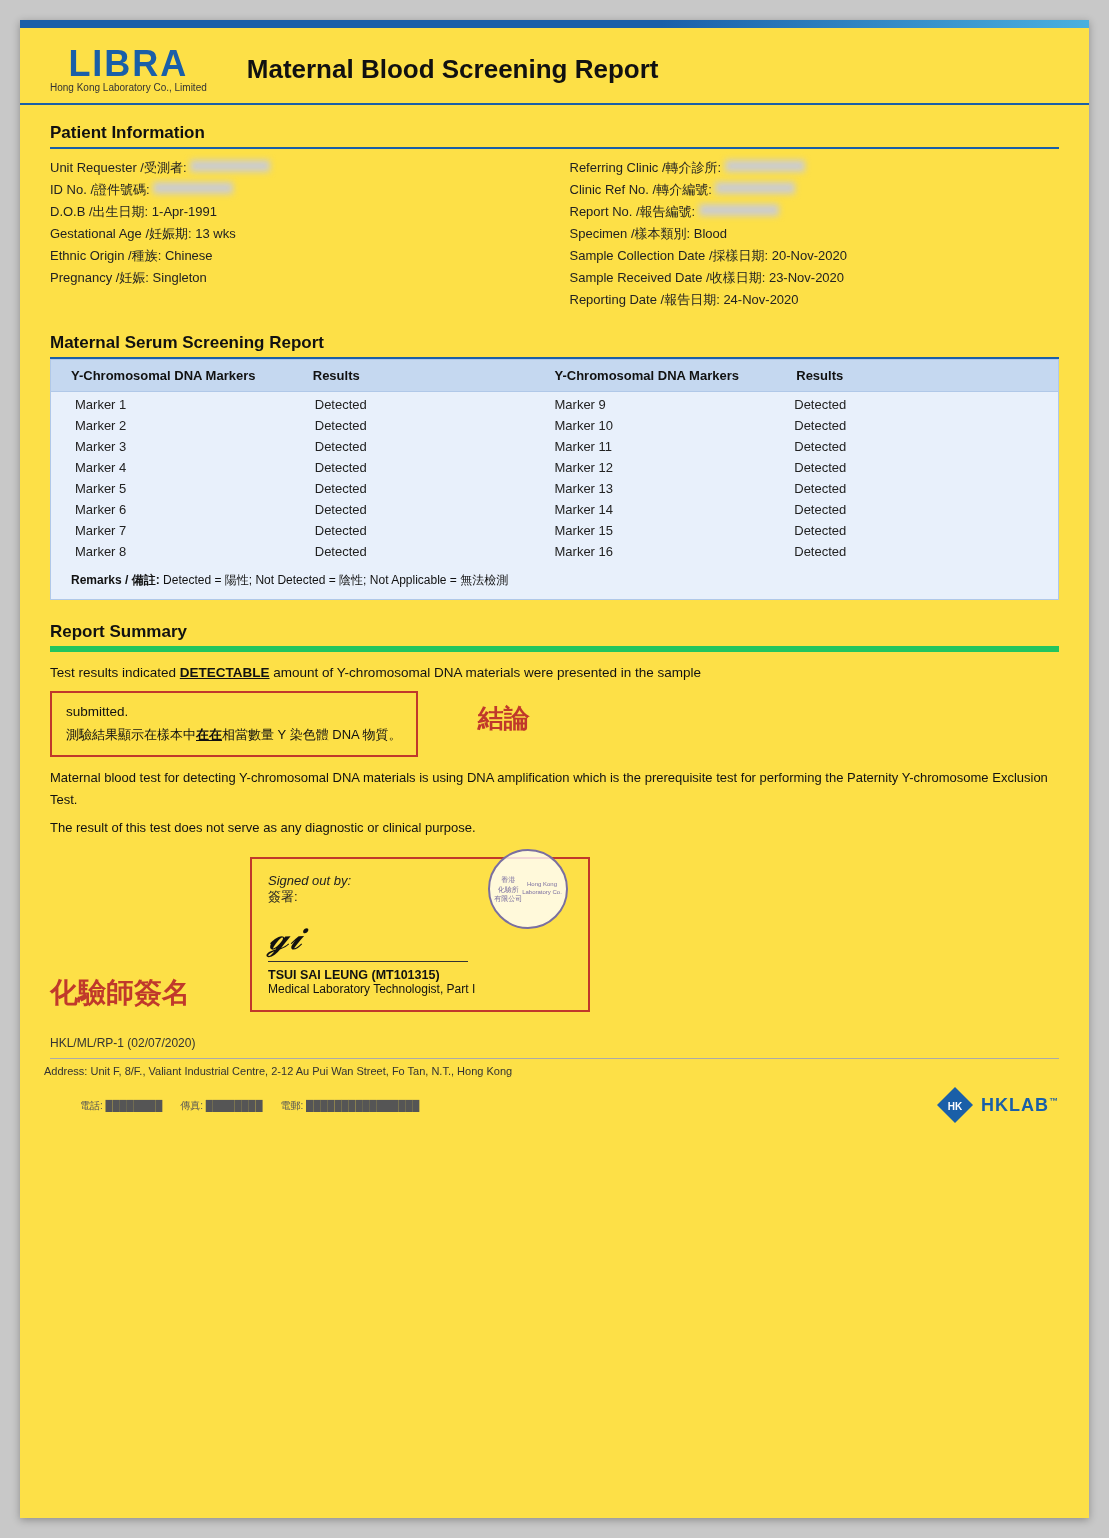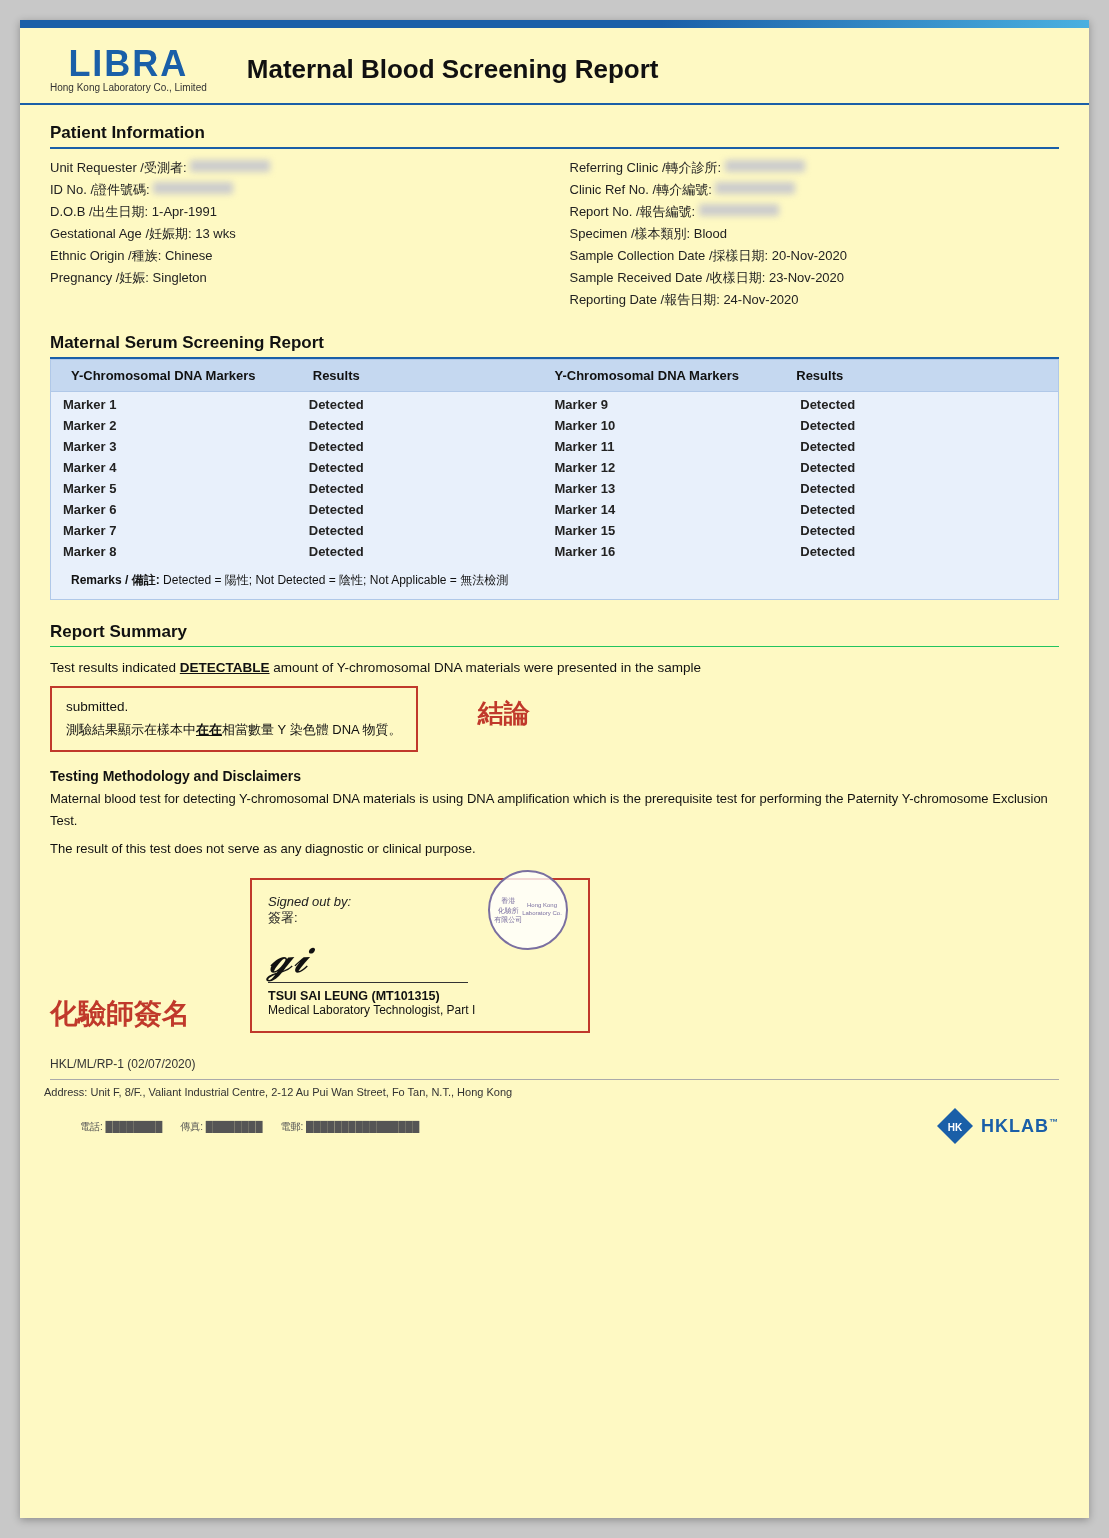--- a/index.html
+++ b/index.html
@@ -6,21 +6,21 @@
     body {
       background: #c8c8c8;
       display: flex;
       justify-content: center;
       align-items: flex-start;
       min-height: 100vh;
       padding: 20px;
       font-family: Arial, sans-serif;
     }
     .page {
-      background: #fef9c3;
+      background: #fde047;
       width: 1069px;
       min-height: 1498px;
       padding: 0;
       position: relative;
       box-shadow: 0 2px 8px rgba(0,0,0,0.3);
     }
     .top-bar {
       height: 8px;
       background: linear-gradient(90deg, #1a5fa8 60%, #4ab0e0 100%);
     }
@@ -98,22 +98,21 @@
       background: #c5d8f0;
       padding: 8px 20px;
       font-size: 13px;
       font-weight: bold;
       color: #111;
       border-bottom: 1px solid #b0c8e8;
     }
     .dna-table-body {
       display: grid;
       grid-template-columns: 1fr 1fr 1fr 1fr;
-      padding: 2px 12px;
-      font-weight: bold;
+      padding: 2px 24px;
     }
     .dna-col {
       display: flex;
       flex-direction: column;
     }
     .dna-cell {
       font-size: 13px;
       color: #222;
       padding: 3px 0;
       text-align: left;
@@ -128,21 +127,21 @@
       font-weight: normal;
     }
     .remarks-row strong { font-weight: bold; }
     .report-summary-section {
       margin: 18px 30px 0 30px;
     }
     .summary-title {
       font-size: 17px;
       font-weight: bold;
       color: #111;
-      border-bottom: 1px solid #22c55e;
+      border-bottom: 6px solid #22c55e;
       padding: 4px 0;
       margin-bottom: 10px;
     }
     .summary-text {
       font-size: 13.5px;
       color: #111;
       line-height: 1.7;
       margin-bottom: 4px;
     }
     .summary-text .detectable {
@@ -452,33 +451,32 @@
     <div class="conclusion-box">
       <div class="submitted-box">
         <span>submitted.</span><br>
         <span class="chinese-submitted">
           測驗結果顯示在樣本中<span class="underline-bold">在在</span>相當數量 Y 染色體 DNA 物質。
         </span>
       </div>
       <div class="conclusion-label">結論</div>
     </div>
 
-    <div class="methodology-title">Testing Methodology and Disclaimers</div>
     <div class="methodology-text">Maternal blood test for detecting Y-chromosomal DNA materials is using DNA amplification which is the prerequisite test for performing the Paternity Y-chromosome Exclusion Test.</div>
     <div class="methodology-text">The result of this test does not serve as any diagnostic or clinical purpose.</div>
 
     <div class="sign-section">
       <div class="chemist-label">化驗師簽名</div>
       <div class="sign-box">
         <div class="stamp-circle">
           香港<br>化驗所<br>有限公司<br><span style="font-size:6px;">Hong Kong<br>Laboratory Co.</span>
         </div>
         <div class="sign-out-by">Signed out by:</div>
         <div class="sign-label-zh">簽署:</div>
-        <span class="signature-img" style="font-size:42px;font-family:'Brush Script MT',cursive;border-bottom:1.5px solid #333;display:block;width:200px;height:50px;line-height:50px;">𝓰𝓲</span>
+        <span class="signature-img" style="font-size:36px;font-family:'Brush Script MT',cursive;border-bottom:1.5px solid #333;display:block;width:200px;height:50px;line-height:50px;">𝓰𝓲</span>
         <div class="signer-name">TSUI SAI LEUNG (MT101315)</div>
         <div class="signer-title">Medical Laboratory Technologist, Part I</div>
       </div>
     </div>
   </div>
 
   <div class="footer-doc-no">HKL/ML/RP-1 (02/07/2020)</div>
   <hr class="footer-divider">
   <div class="footer-address">Address: Unit F, 8/F., Valiant Industrial Centre, 2-12 Au Pui Wan Street, Fo Tan, N.T., Hong Kong</div>
   <div style="display:flex;justify-content:space-between;align-items:center;padding:4px 30px 10px 30px;">

